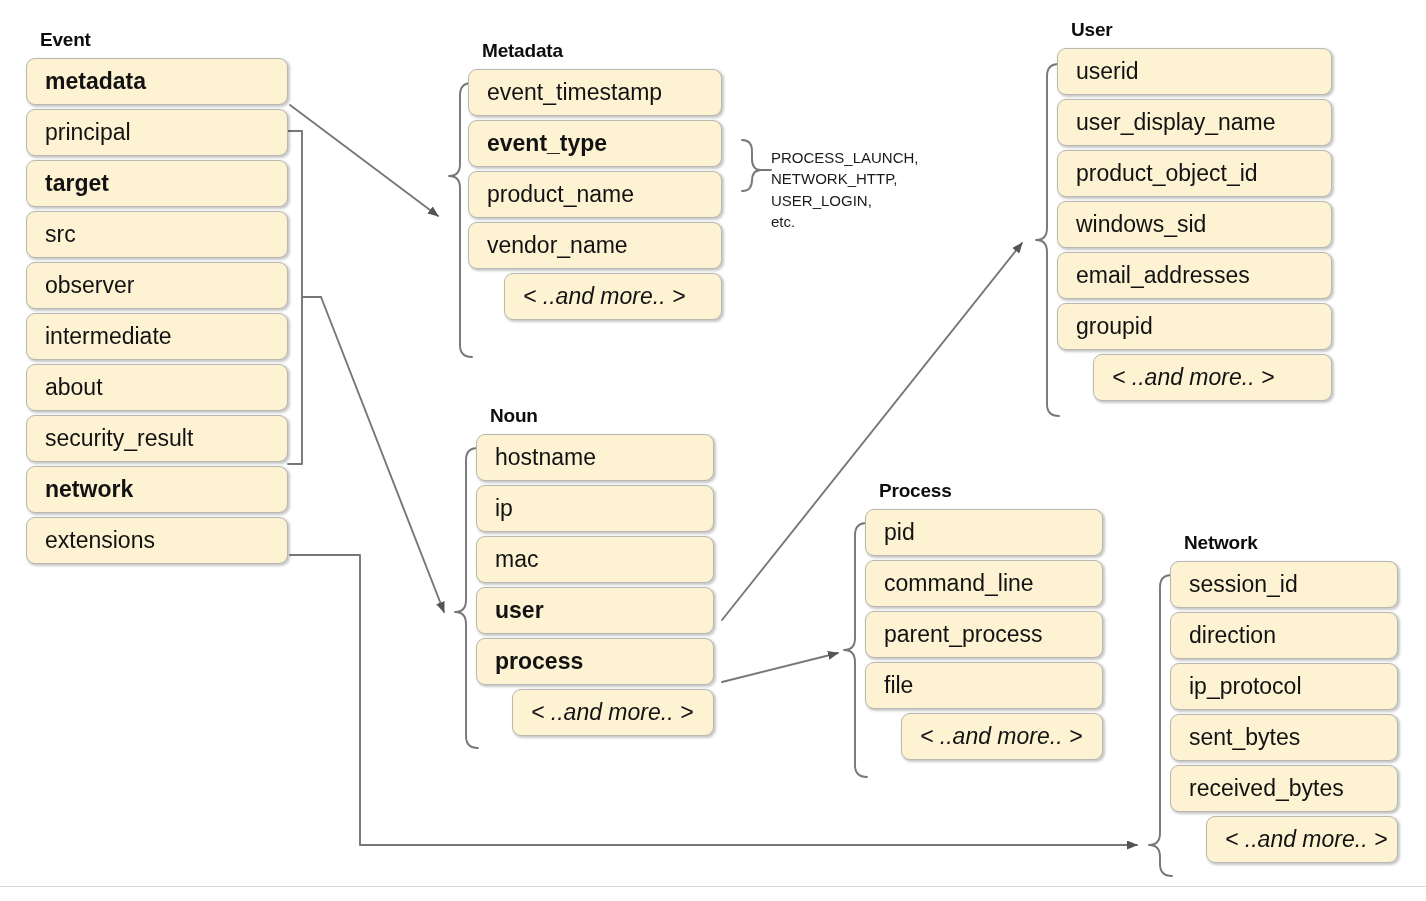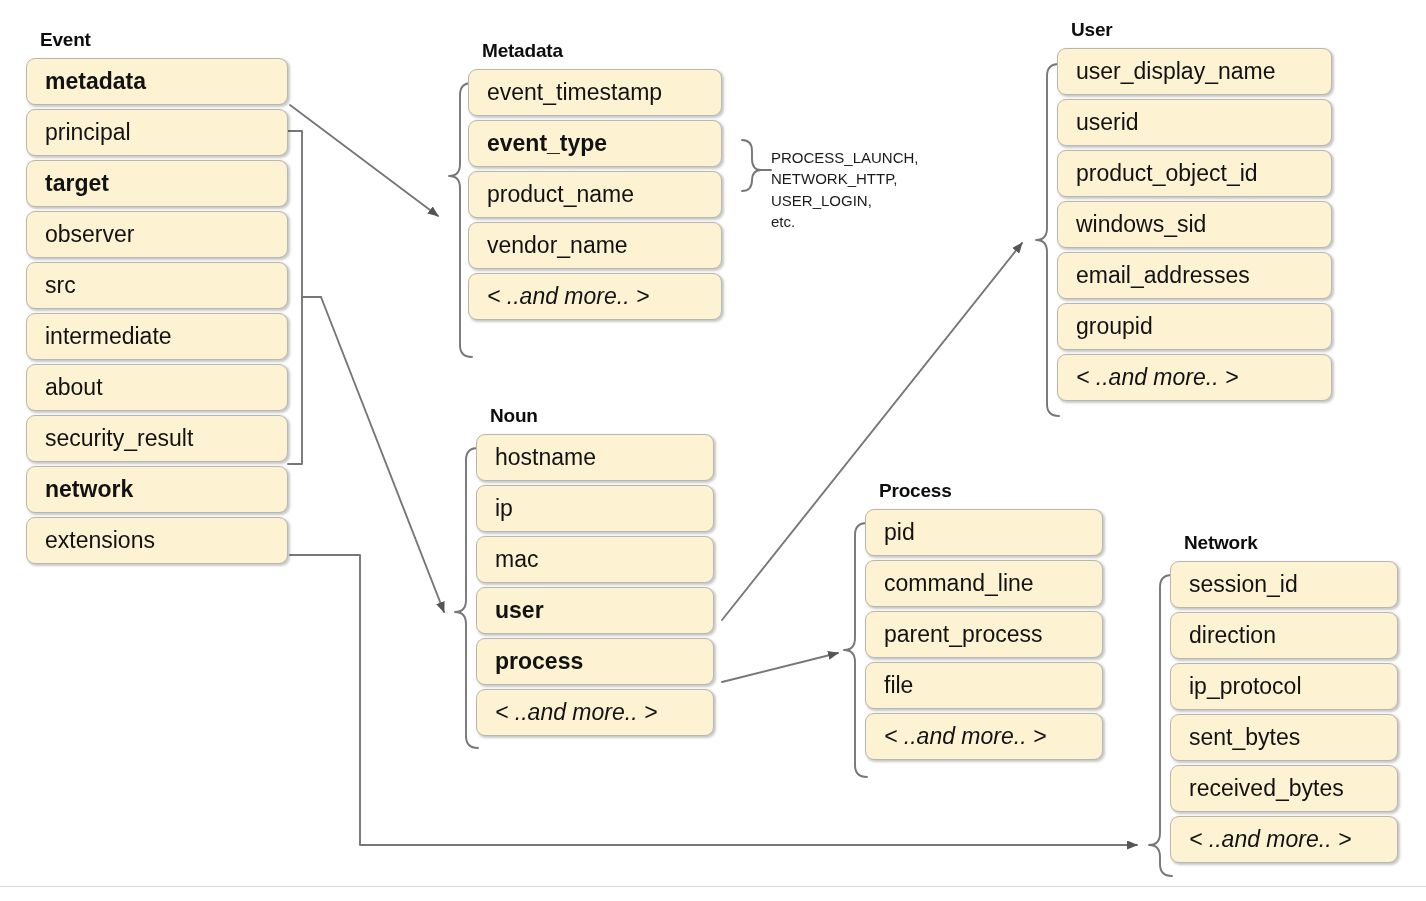--- a/index.html
+++ b/index.html
@@ -55,21 +55,21 @@
     box-shadow: 1.5px 1.5px 2.5px rgba(0,0,0,0.22);
     display: flex;
     align-items: center;
     padding: 0 0 0 18px;
     font-size: 23px;
     color: #121212;
     height: 47px;
     white-space: nowrap;
   }
   .field.bold { font-weight: bold; }
-  .field.more { font-style: italic; }
+  .field.more { font-style: italic; margin-left: 36px; }
 
   
   .annotation {
     position: absolute;
     z-index: 2;
     font-size: 15px;
     line-height: 1.42;
     color: #1a1a1a;
     white-space: pre-line;
   }
@@ -125,22 +125,22 @@
       <path d="M290,555 L360,555 L360,845 L1137,845" marker-end="url(#arrow)"></path>
     </g>
   </svg>
 
   <div class="group" id="g-event" style="left:26px; top:30px;">
     <div class="group-title">Event</div>
     <div class="fields" style="width:262px;">
       <div class="field bold">metadata</div>
       <div class="field">principal</div>
       <div class="field bold">target</div>
+      <div class="field">src</div>
       <div class="field">observer</div>
-      <div class="field">src</div>
       <div class="field">intermediate</div>
       <div class="field">about</div>
       <div class="field">security_result</div>
       <div class="field bold">network</div>
       <div class="field">extensions</div>
     </div>
   </div>
 
   <div class="group" id="g-metadata" style="left:468px; top:41px;">
     <div class="group-title">Metadata</div>
@@ -154,22 +154,22 @@
   </div>
 
   <div class="annotation" style="left:771px; top:147px;">PROCESS_LAUNCH,
 NETWORK_HTTP,
 USER_LOGIN,
 etc.</div>
 
   <div class="group" id="g-user" style="left:1057px; top:20px;">
     <div class="group-title">User</div>
     <div class="fields" style="width:275px;">
+      <div class="field">userid</div>
       <div class="field">user_display_name</div>
-      <div class="field">userid</div>
       <div class="field">product_object_id</div>
       <div class="field">windows_sid</div>
       <div class="field">email_addresses</div>
       <div class="field">groupid</div>
       <div class="field more">&lt; ..and more.. &gt;</div>
     </div>
   </div>
 
   <div class="group" id="g-noun" style="left:476px; top:406px;">
     <div class="group-title">Noun</div>

